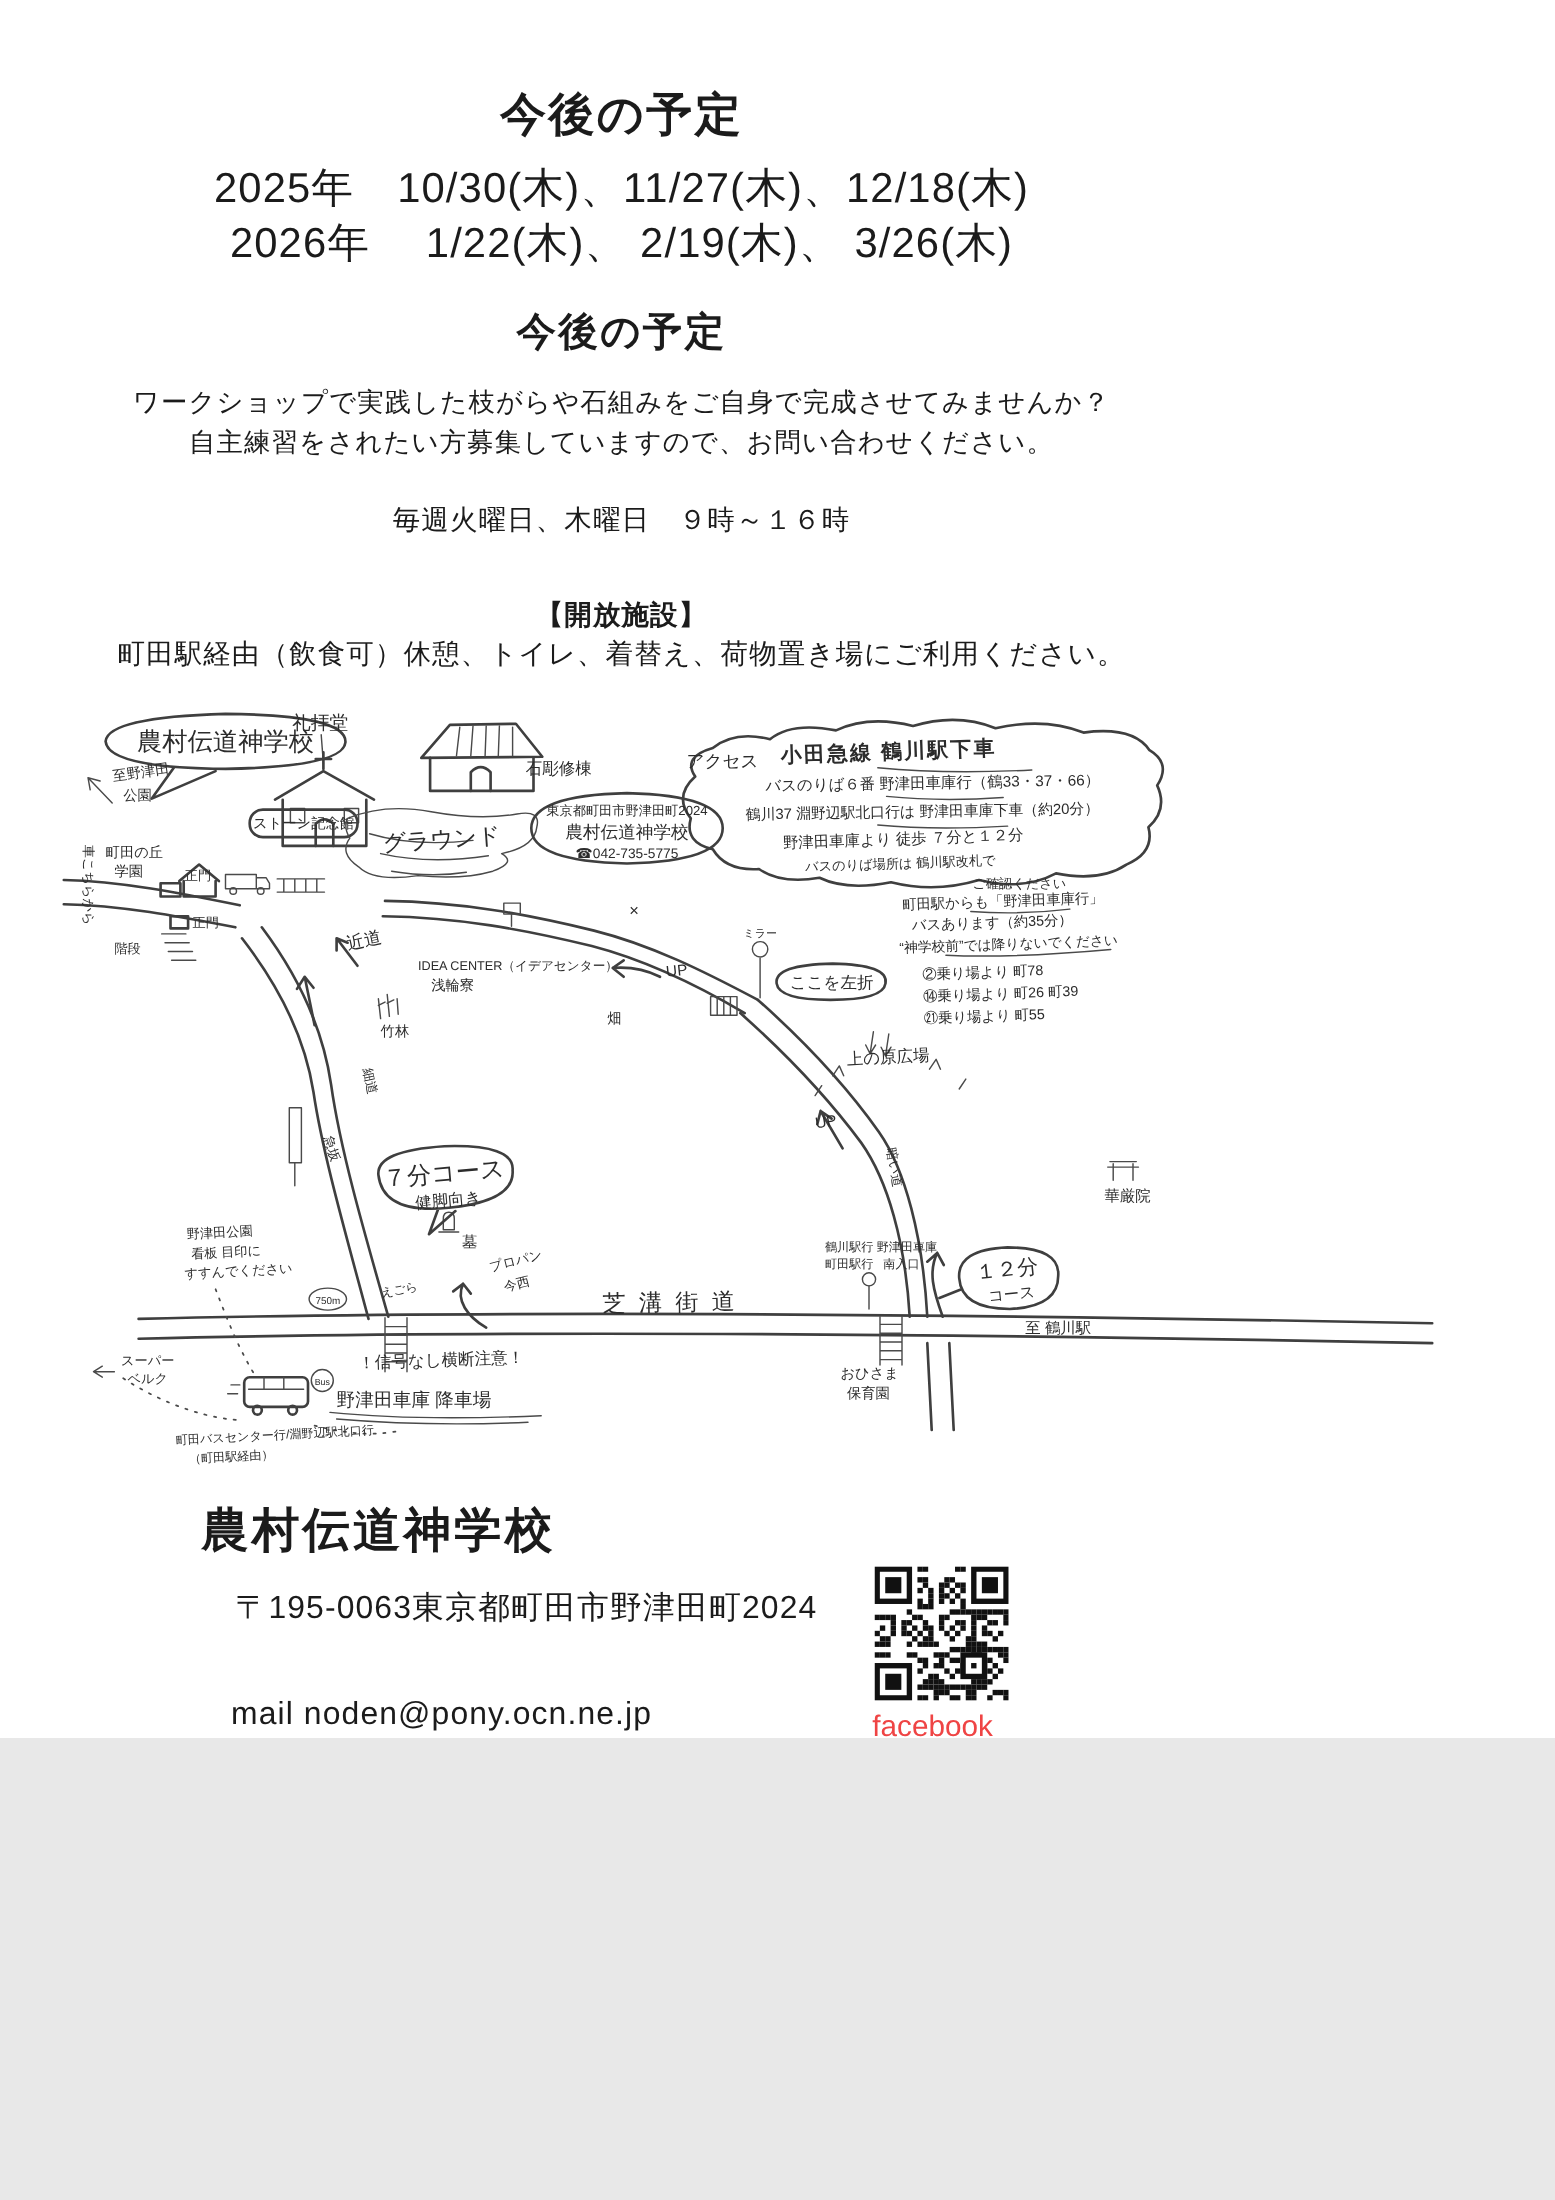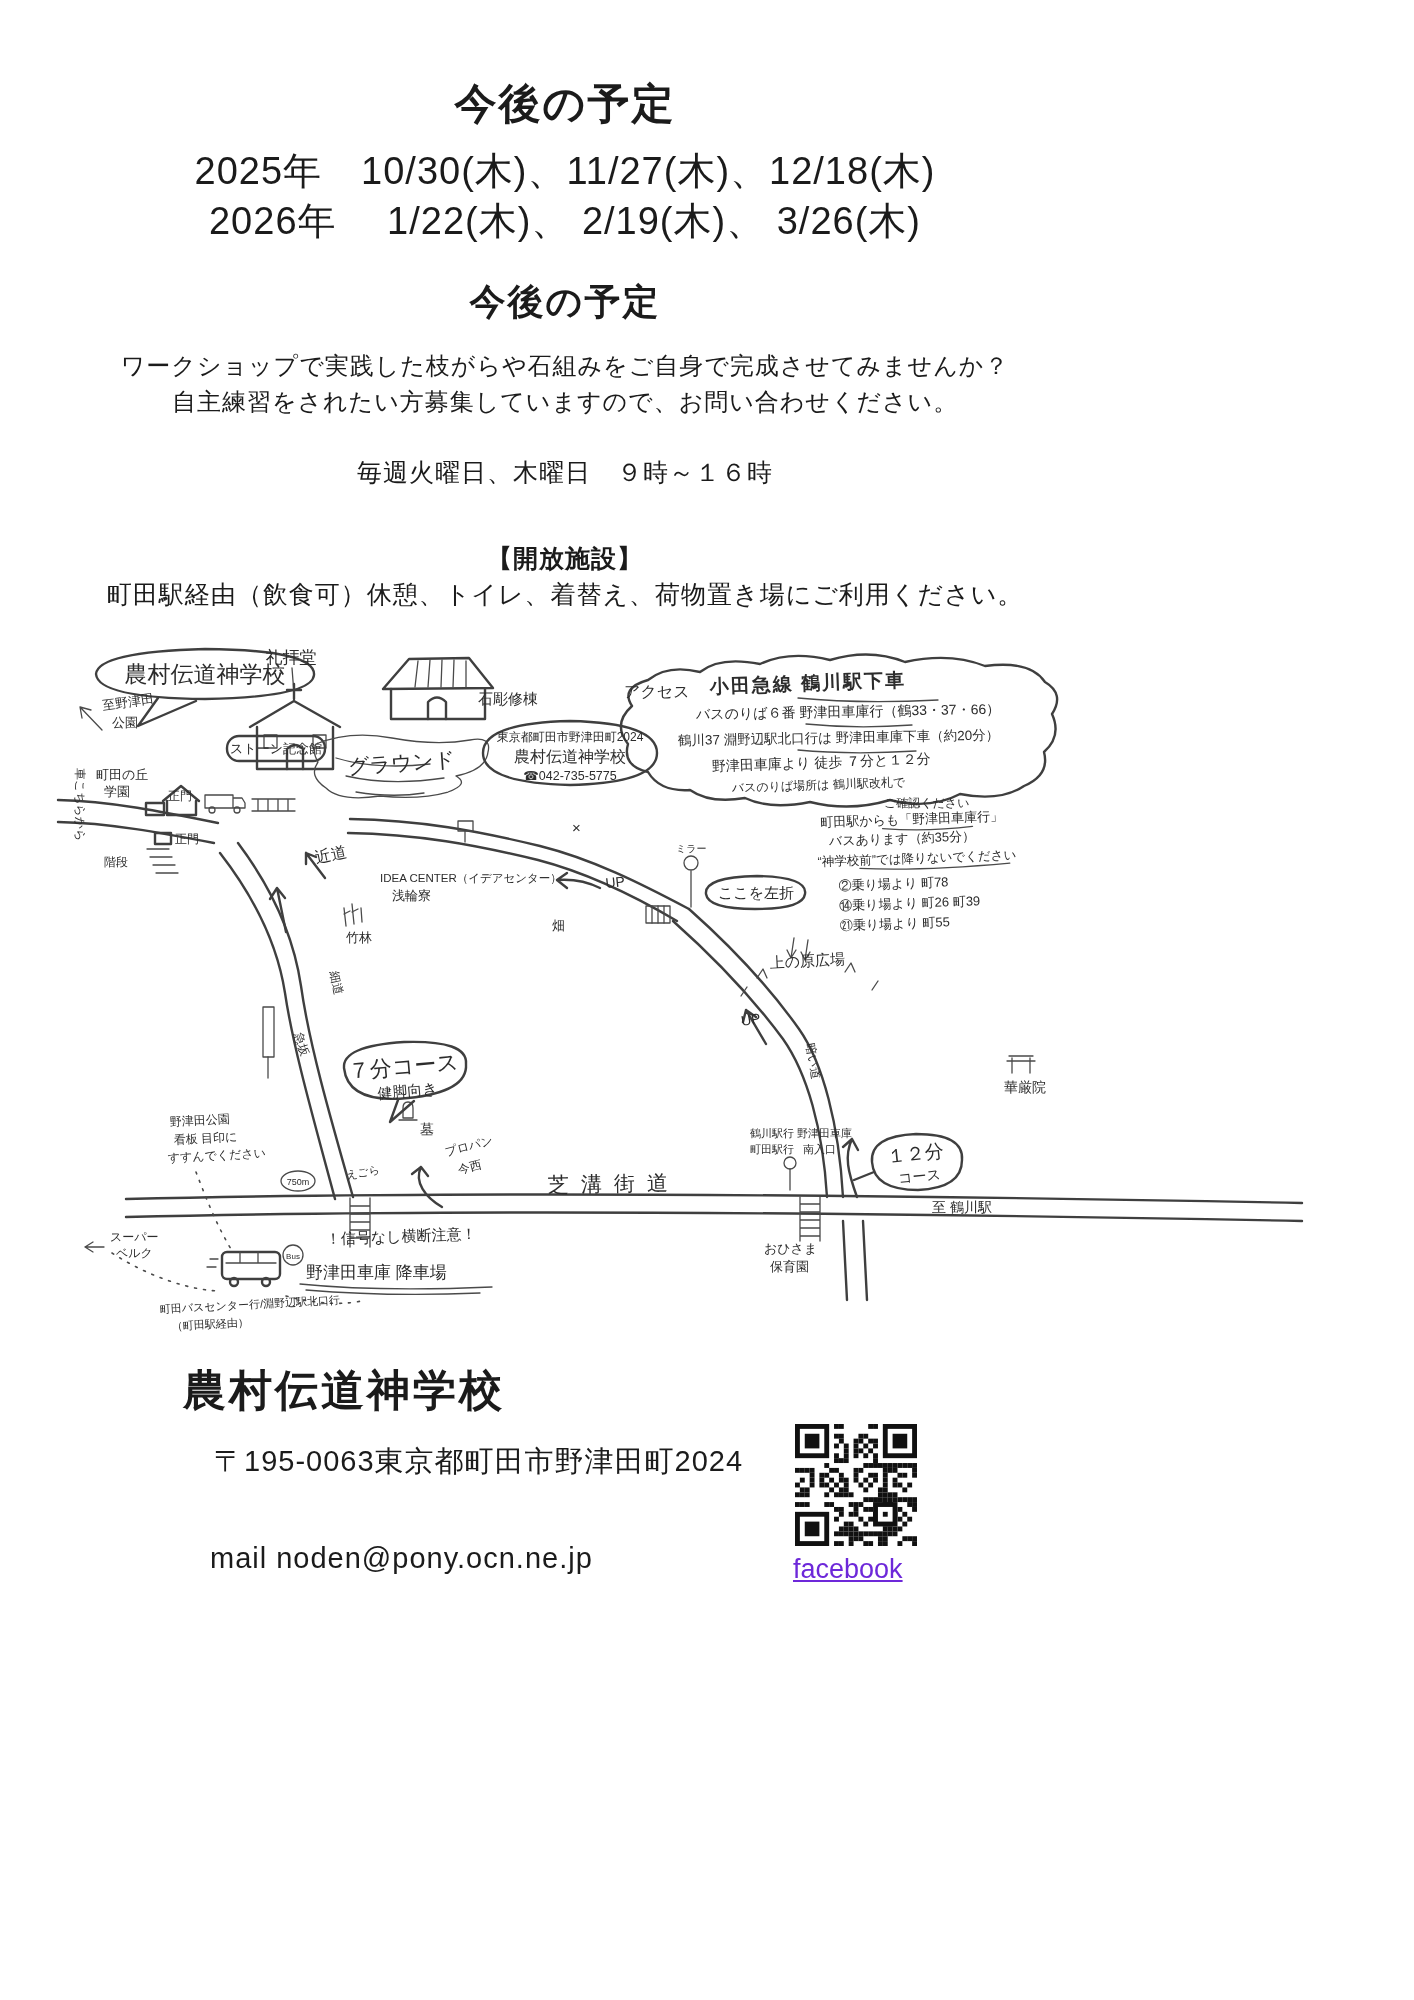--- a/index.html
+++ b/index.html
@@ -1,28 +1,28 @@
 <!DOCTYPE html>
 <html><head>
 <meta charset="utf-8">
 <style>
   html,body{margin:0;padding:0;background:#e8e8e8;}
-  .sheet{position:relative;width:1414px;height:2000px;background:#ffffff;overflow:hidden;
+  .sheet{position:relative;width:1414px;height:1580px;background:#ffffff;overflow:hidden;
          font-family:"Liberation Sans",sans-serif;color:#1b1b1b;margin:0 auto;}
   .abs{position:absolute;}
   .center-col{position:absolute;left:0;width:1130px;text-align:center;white-space:nowrap;}
   .t-title{font-size:42px;font-weight:700;letter-spacing:2px;}
   .t-dates{font-size:38px;font-weight:500;letter-spacing:1px;}
   .t-recruit{font-size:36px;font-weight:700;letter-spacing:2px;}
   .t-body{font-size:24px;font-weight:400;letter-spacing:1px;}
   .t-sub{font-size:25px;font-weight:600;letter-spacing:1px;}
   .t-sub2{font-size:25px;font-weight:400;letter-spacing:1px;}
   .footer-name{font-size:43px;font-weight:700;letter-spacing:3px;}
   .footer-line{font-size:29px;font-weight:400;letter-spacing:1px;text-align:right;}
-  .fb-label{font-size:27px;color:#6d28d9;text-decoration:underline;}
+  .fb-label{font-size:27px;color:#ef4444;text-decoration:underline;}
   
   svg .ln{fill:none;stroke:#3f3f3f;stroke-width:2.4;stroke-linecap:round;stroke-linejoin:round;}
   svg .tn{fill:none;stroke:#4a4a4a;stroke-width:1.3;stroke-linecap:round;stroke-linejoin:round;}
   svg .ds{fill:none;stroke:#4a4a4a;stroke-width:1.6;stroke-dasharray:2 7;stroke-linecap:round;}
   svg text{fill:#2c2c2c;font-family:"Liberation Sans",sans-serif;}
   svg .b6{font-weight:600;}
 </style>
 </head>
 <body>
 

